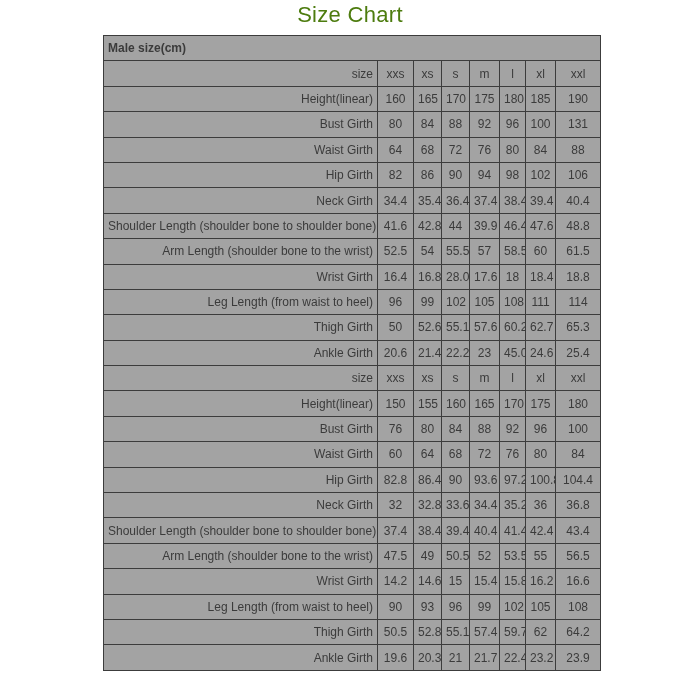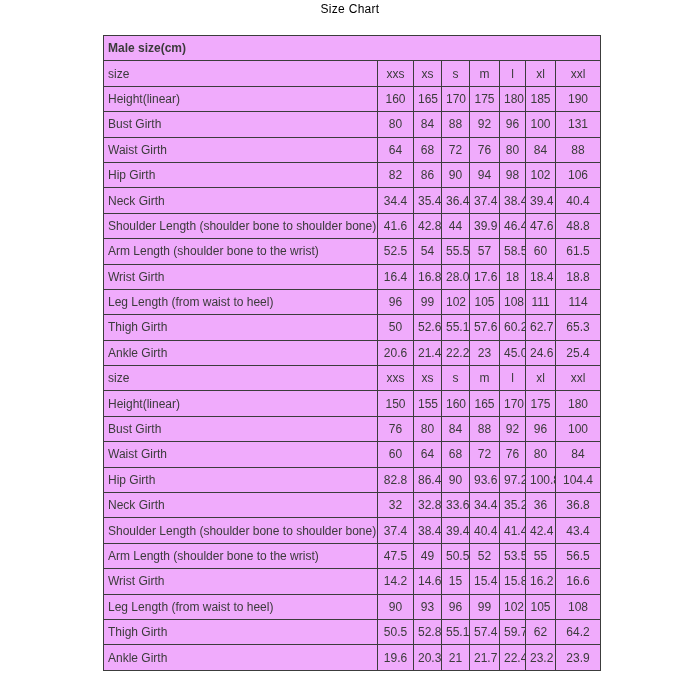--- a/index.html
+++ b/index.html
@@ -12,44 +12,44 @@
     color: #3b3b3b;
     overflow: hidden;
     position: relative;
   }
   .page-title {
     position: absolute;
     top: 2px;
     left: 0;
     width: 700px;
     text-align: center;
-    font-size: 12px;
+    font-size: 22px;
     letter-spacing: 0.3px;
-    color: #000000;
+    color: #4d7c0f;
   }
   table.size-chart {
     position: absolute;
     left: 103px;
     top: 35px;
     width: 497px;
     border-collapse: collapse;
     table-layout: fixed;
-    background: #f0abfc;
+    background: #a3a3a3;
   }
   table.size-chart td {
     border: 1px solid #3c3c3c;
     font-size: 12px;
     height: 24.4px;
     padding: 0 4px;
     color: #3b3b3b;
     white-space: nowrap;
     overflow: hidden;
   }
   td.label-cell {
-    text-align: left;
+    text-align: right;
   }
   td.value-cell {
     text-align: center;
     padding: 0 1px;
   }
   td.section-cell {
     font-weight: bold;
     color: #333333;
   }
 </style>

